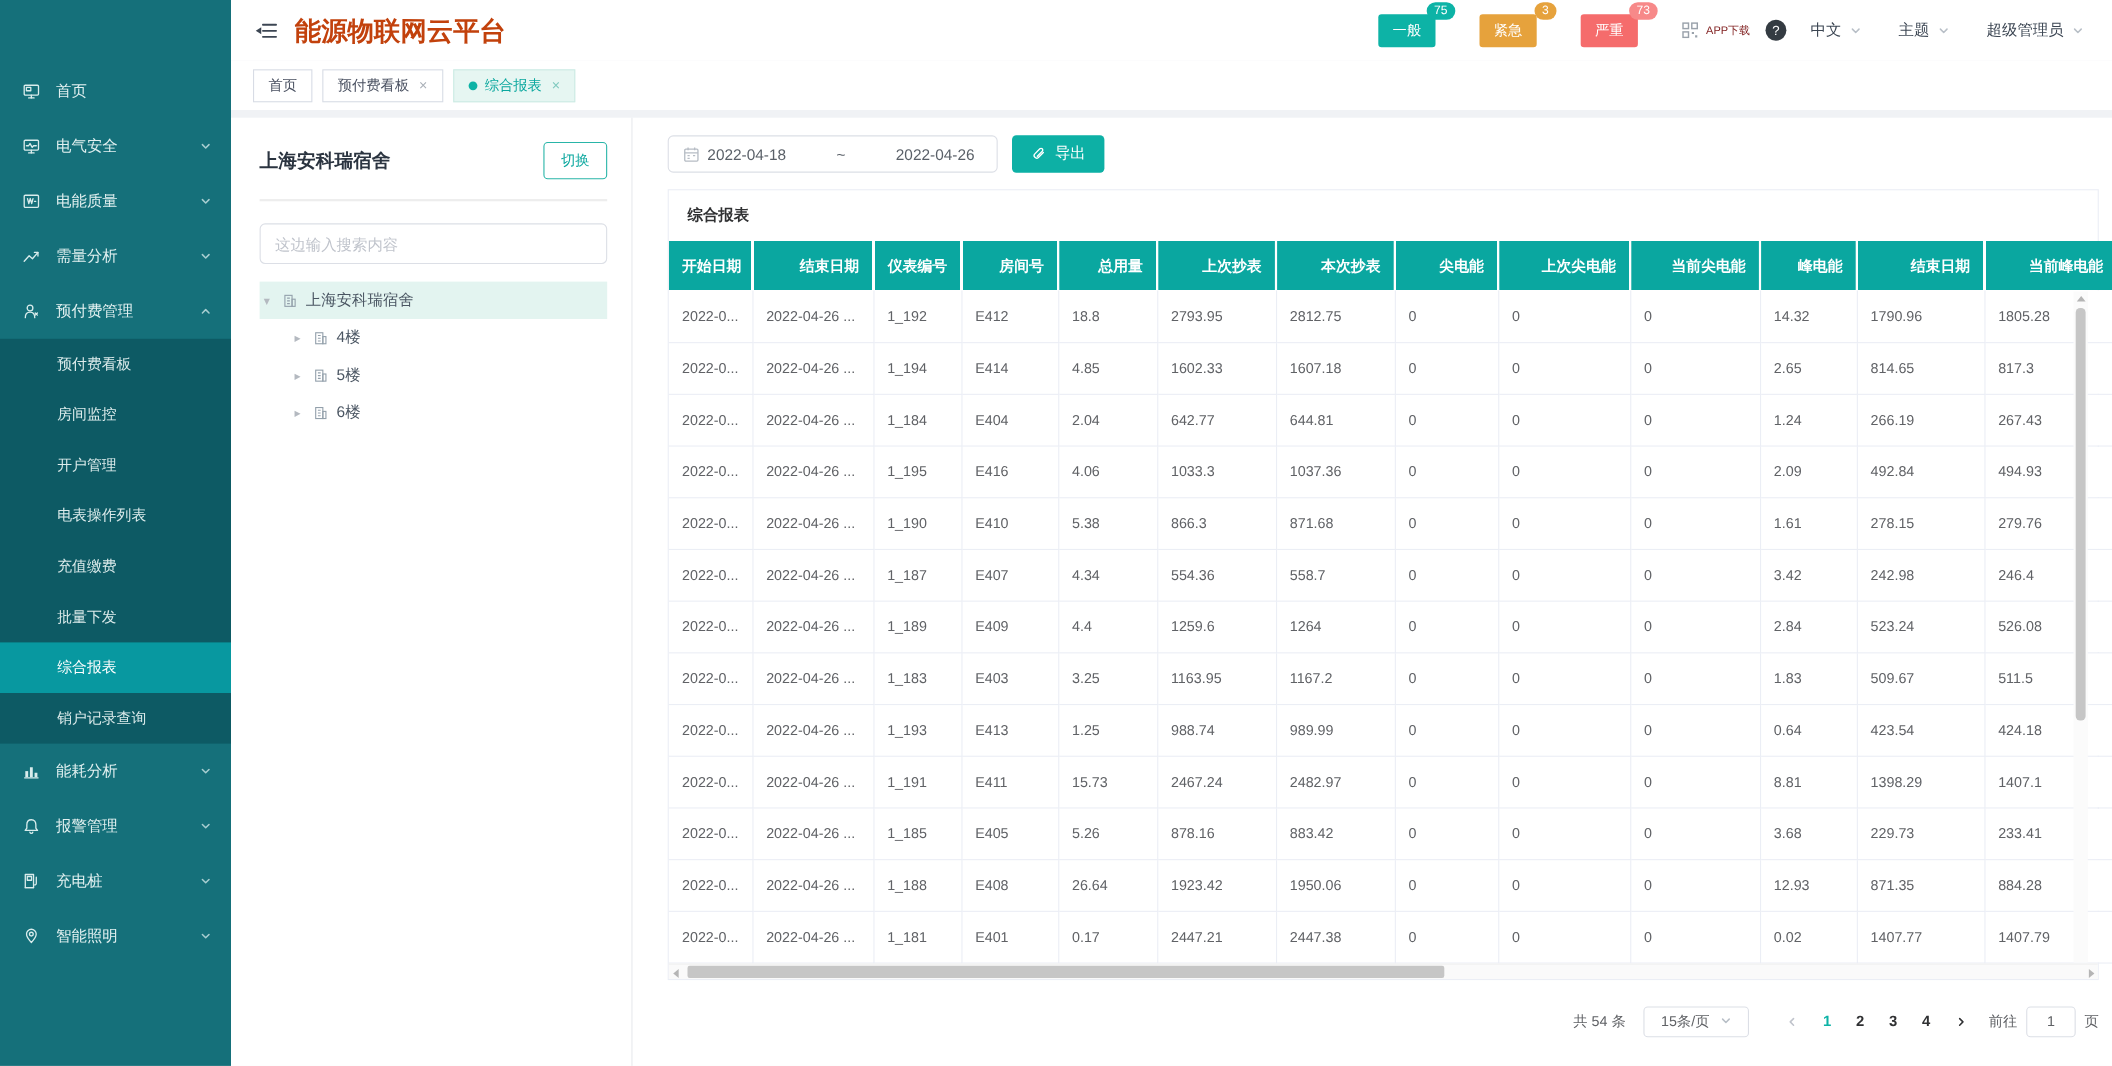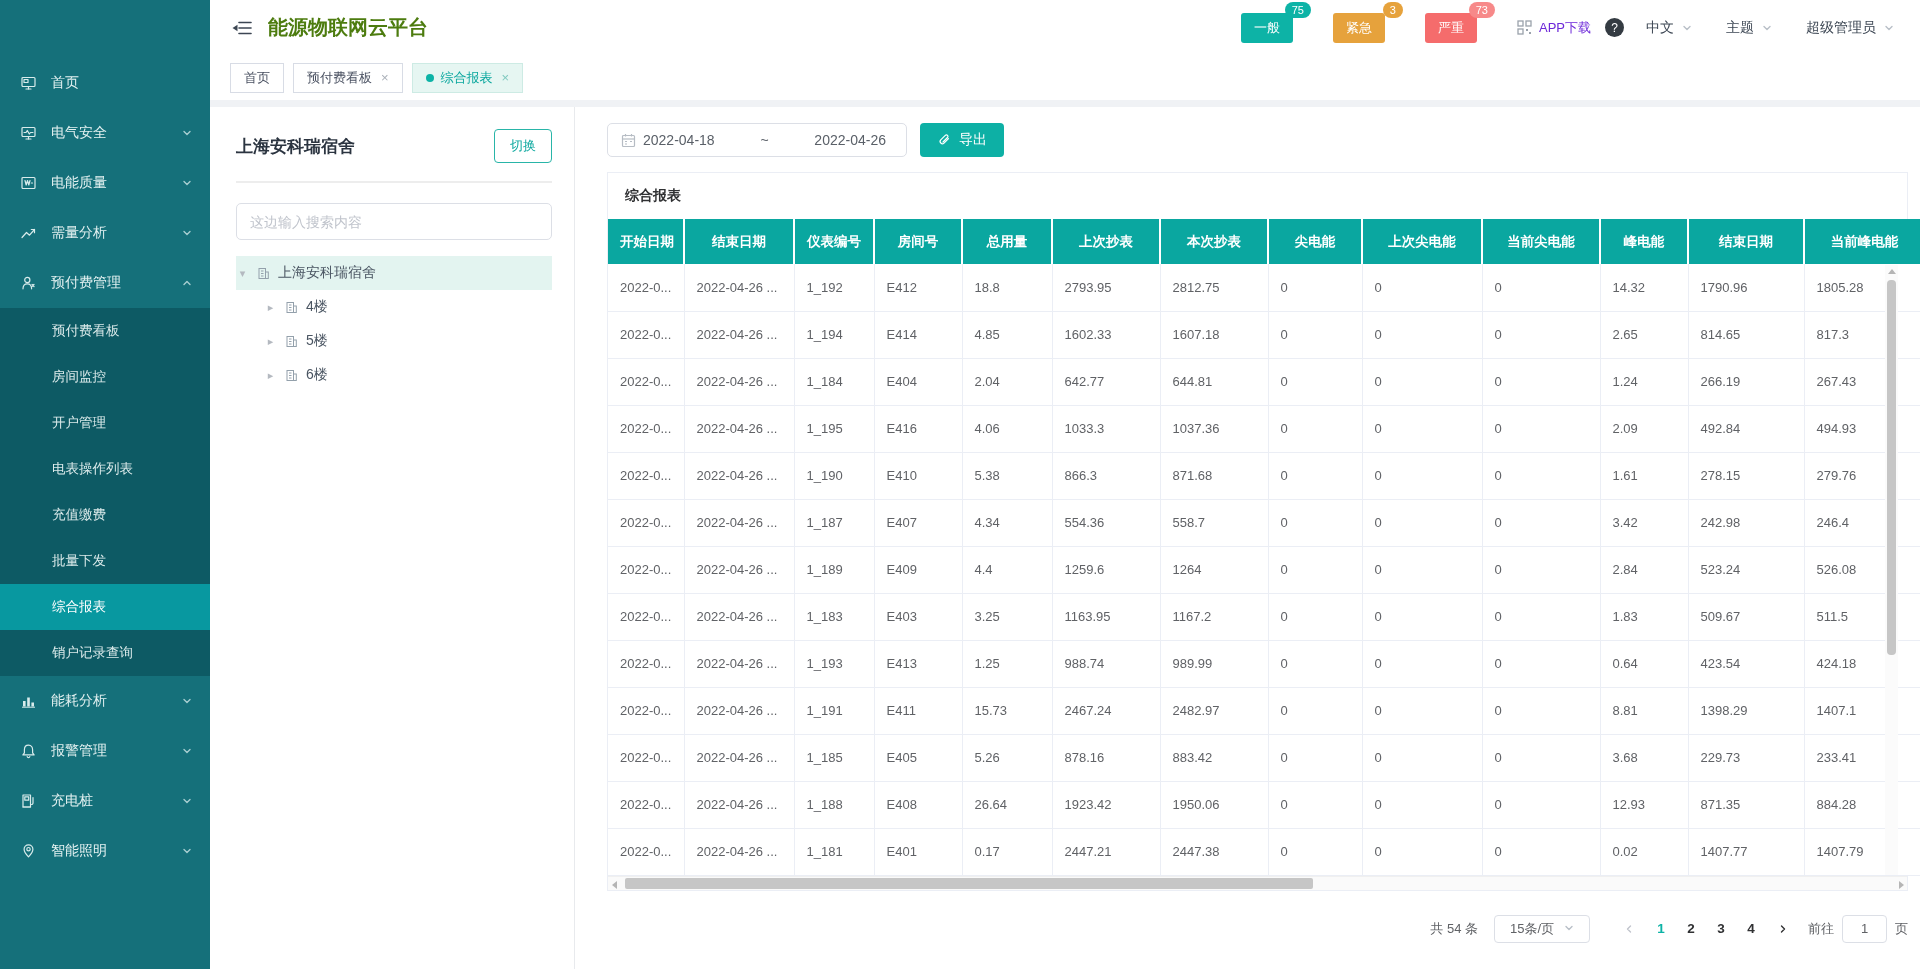--- a/index.html
+++ b/index.html
@@ -21,27 +21,27 @@
   .side-item .chev { margin-left:auto; display:flex; }
   .submenu { background:#0d5a64; }
   .sub-item { height:46px; line-height:46px; padding-left:52px; font-size:13.5px; color:#dcebeb; cursor:pointer; }
   .sub-item.active { background:#0898a0; color:#fff; }
 
   
   .right { flex:1; display:flex; flex-direction:column; min-width:0; }
 
   .topbar { height:55px; background:#fff; display:flex; align-items:center; padding:0 26px 0 22px; flex-shrink:0; }
   .hamburger { display:flex; cursor:pointer; }
-  .page-title { font-size:20px; font-weight:bold; color:#4d7c0f; margin-left:16px; }
+  .page-title { font-size:24px; font-weight:bold; color:#c2410c; margin-left:16px; }
   .top-right { margin-left:auto; display:flex; align-items:center; }
   .badge { position:relative; color:#fff; font-size:13px; padding:6px 13px; border-radius:3px;
            margin-right:40px; cursor:pointer; }
   .badge .cnt { position:absolute; top:-11px; right:-18px; font-size:11px; padding:2px 7px;
                 border-radius:10px; color:#fff; }
-  .appdl { display:flex; align-items:center; gap:7px; color:#6d28d9; font-size:13px; margin-right:14px; cursor:pointer;text-align:center; }
+  .appdl { display:flex; align-items:center; gap:7px; color:#7f1d1d; font-size:10px; margin-right:14px; cursor:pointer;text-align:center; }
   .help { width:19px; height:19px; border-radius:50%; background:#343b42; color:#fff; font-size:12px;
           display:flex; align-items:center; justify-content:center; margin-right:22px; cursor:pointer; }
   .drop { display:flex; align-items:center; gap:8px; color:#3c4653; font-size:14px; margin-right:34px; cursor:pointer; }
   .drop:last-child { margin-right:0; }
 
   .tabbar { height:45px; background:#fff; display:flex; align-items:center; padding:0 20px; gap:9px; flex-shrink:0; }
   .tab { height:30px; display:flex; align-items:center; gap:7px; padding:0 13px;
          border:1px solid #d8dce5; background:#fff; font-size:13px; color:#495060; cursor:pointer; }
   .tab .x { color:#aab0b8; font-size:13px; margin-left:2px; }
   .tab.active { background:#e6f6f2; border-color:#cdebe4; color:#0aa79e; }
@@ -72,21 +72,21 @@
   .toolbar { display:flex; gap:13px;align-items:flex-end; }
   .date-range { width:300px; height:34px; border:1px solid #dcdfe6; border-radius:5px;
                 display:flex; align-items:center; padding:0 13px; font-size:14px; color:#5a6068; background:#fff; }
   .date-range .seg { flex:1; text-align:center; }
   .export-btn { height:34px; background:#0db0a5; color:#fff; border:none; border-radius:4px;
                 padding:0 17px; font-size:14px; display:flex; align-items:center; gap:8px; cursor:pointer; }
 
   .table-card { margin-top:15px; border:1px solid #ebeef5; position:relative; background:#fff; }
   .table-title { padding:14px 17px; font-size:14px; font-weight:bold; color:#303133; }
   table { border-collapse:collapse; table-layout:fixed; width:100%; font-size:13px; color:#606266; }
-  thead th { background:#0aa7a0; color:#fff; height:45px; text-align:center; padding:0 12px;
+  thead th { background:#0aa7a0; color:#fff; height:45px; text-align:right; padding:0 12px;
              font-size:13.5px; font-weight:bold; border-left:2px solid #fff; white-space:nowrap; overflow:hidden; }
   thead th:first-child { border-left:none; }
   tbody td { height:47px; padding:0 12px; border-bottom:1px solid #ebeef5; border-right:1px solid #ebeef5;
              white-space:nowrap; overflow:hidden; background:#fff; }
   tbody tr td:last-child { border-right:none; }
 
   
   .h-scroll { height:14px; background:#fafafa; border-top:1px solid #f0f0f0; position:relative; }
   .h-thumb { position:absolute; left:17px; top:1px; width:688px; height:11px; background:#c6c6c6; border-radius:2px; cursor:pointer; }
   .tri { width:0; height:0; position:absolute; }

